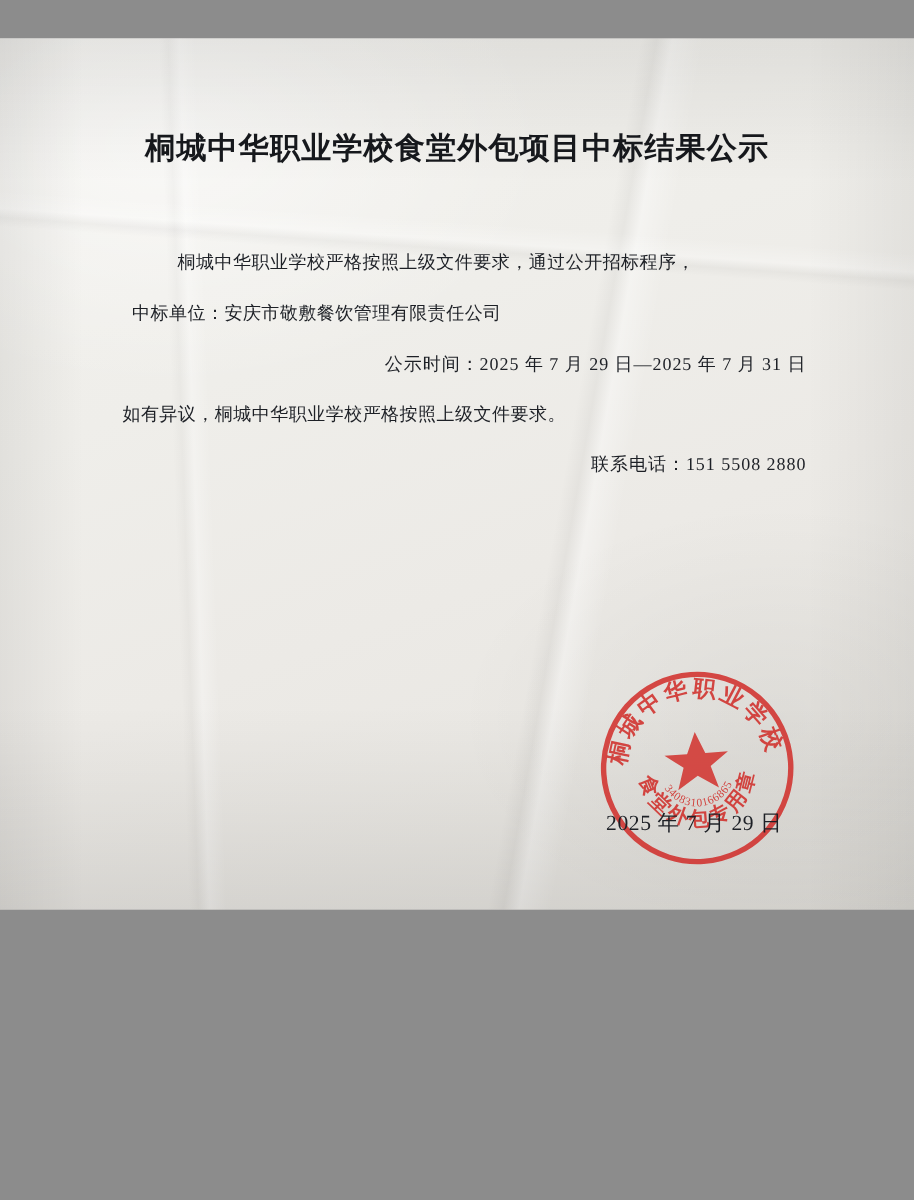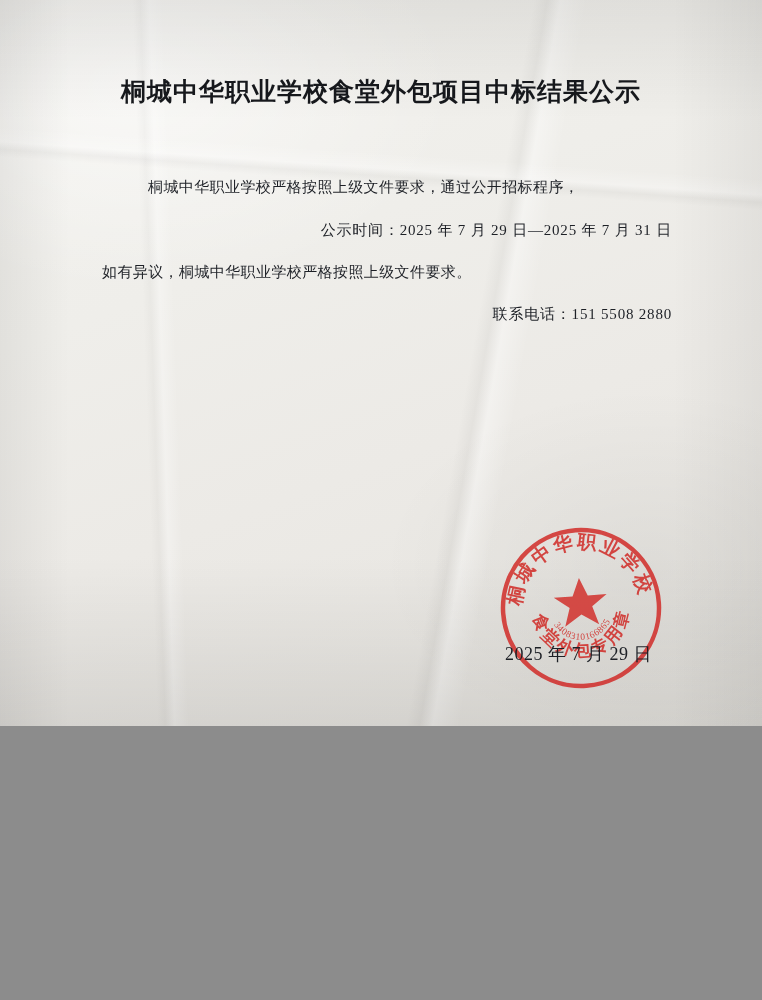--- a/index.html
+++ b/index.html
@@ -17,20 +17,21 @@
   
   .page {
     position: relative;
     width: 762px;
     height: 726px;
     background:
       radial-gradient(ellipse 60% 40% at 18% 12%, rgba(255,255,255,0.55), rgba(255,255,255,0) 70%),
       radial-gradient(ellipse 50% 35% at 85% 78%, rgba(0,0,0,0.05), rgba(0,0,0,0) 70%),
       linear-gradient(160deg, #f3f2ee 0%, #efeeea 35%, #eceae6 60%, #e6e4df 100%);
     overflow: hidden;
+    margin-top: 32px;
   }
 
   
   .crease {
     position: absolute;
     pointer-events: none;
   }
   .crease-v1 {
     left: 0; top: 0; width: 100%; height: 100%;
     background: linear-gradient(100deg,
@@ -155,20 +156,21 @@
   <div class="crease shade-right"></div>
   <div class="crease shade-bottom"></div>
   <div class="speck" style="left:120px;top:880px;width:3px;height:3px;"></div>
   <div class="speck" style="left:620px;top:760px;width:2px;height:2px;"></div>
   <div class="speck" style="left:300px;top:930px;width:2px;height:2px;"></div>
 
   <div class="doc-title">桐城中华职业学校食堂外包项目中标结果公示</div>
 
   <div class="body-block">
     <p class="para p1">桐城中华职业学校严格按照上级文件要求，通过公开招标程序，</p>
+    <p class="para p4">中标单位：安庆市敬敷餐饮管理有限责任公司</p>
     <p class="para p5 spaced">公示时间：2025 年 7 月 29 日—2025 年 7 月 31 日</p>
     <p class="para p6">如有异议，桐城中华职业学校严格按照上级文件要求。</p>
     <p class="para p7 spaced">联系电话：151 5508 2880</p>
   </div>
 
   <div class="seal-date">2025 年 7 月 29 日</div>
 
   <div class="seal">
     <svg width="168" height="168" viewBox="0 0 168 168" xmlns="http://www.w3.org/2000/svg">
       <defs>

